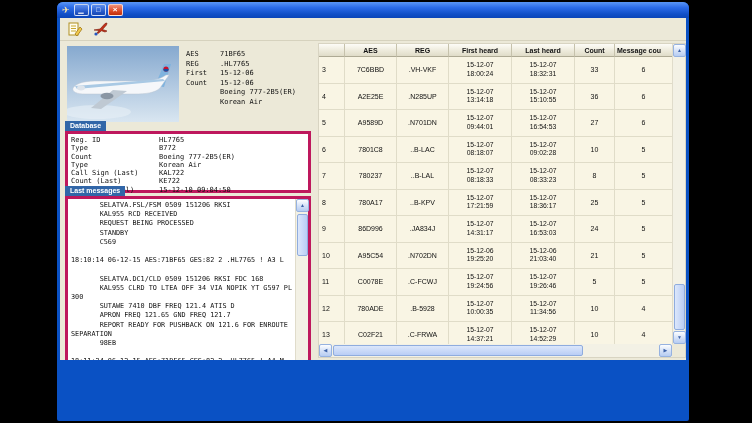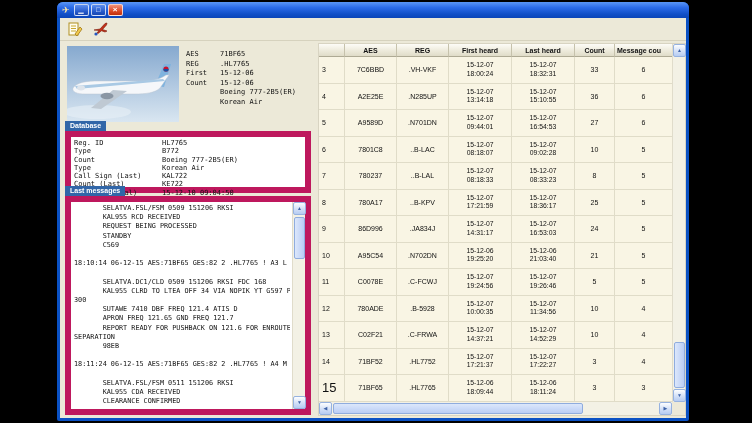--- a/index.html
+++ b/index.html
@@ -10,35 +10,35 @@
   .titlebar{height:16px;margin:0 -3px;border-radius:6px 6px 0 0;display:flex;align-items:center;padding:0 5px;
     background:linear-gradient(180deg,#5A96F5 0%,#2B6BE8 35%,#1150C8 75%,#0A45B8 100%);}
   .title-icon{color:#FFE9A8;font-size:9px;margin-right:4px;line-height:1;}
   .title-text{color:#fff;font-size:8px;font-weight:bold;text-shadow:1px 1px 1px #0A2C80;flex:1;}
   .win-btns{display:flex;gap:2px;}
   .wbtn{width:15px;height:12px;border:1px solid rgba(255,255,255,.75);border-radius:2px;color:#fff;
     font-size:7px;line-height:10px;text-align:center;cursor:default;}
   .wbtn.minmax{background:linear-gradient(180deg,#5E8EEE,#2257C8 70%,#1A48B0);}
   .wbtn.close{background:linear-gradient(180deg,#F09078,#DA4A28 60%,#BE2E0C);font-size:8px;font-weight:bold;}
 
-  .winbody{height:400px;background:#ECE9D8;position:relative;overflow:hidden;}
+  .winbody{height:342px;background:#ECE9D8;position:relative;overflow:hidden;}
   .toolbar{height:23px;display:flex;align-items:center;gap:5px;padding-left:4px;border-bottom:1px solid #D6D2BE;}
   .tbtn{width:21px;height:20px;display:flex;align-items:center;justify-content:center;border:1px solid transparent;border-radius:2px;}
 
   .client{position:absolute;left:0;right:0;top:24px;bottom:0;}
 
   
   .photo{position:absolute;left:7px;top:4px;width:112px;height:76px;overflow:hidden;}
   .summary{position:absolute;left:126px;top:8px;width:182px;display:grid;grid-template-columns:34px 1fr;
     font-family:"DejaVu Sans Mono",monospace;font-size:7px;line-height:9.5px;color:#111;}
   .section-label{position:absolute;left:5px;background:#3166A8;color:#fff;font-size:7px;font-weight:bold;
     padding:1px 5px 2px;line-height:8px;}
   .lab-db{top:79px;}
   .lab-msg{top:144px;}
-  .panelbox{position:absolute;left:5px;width:246px;background:#fff;border:6px solid #be185d;}
+  .panelbox{position:absolute;left:5px;width:246px;background:#fff;border:3px solid #be185d;}
   .dbbox{top:89px;height:62px;padding:2px 3px;}
   .db-grid{display:grid;grid-template-columns:88px 1fr;font-family:"DejaVu Sans Mono",monospace;
     font-size:7px;line-height:8.3px;color:#111;}
   .msgbox{top:154px;height:219px;padding-left:12px;}
   .msgbox pre{position:absolute;left:3px;right:15px;top:2px;bottom:2px;overflow:hidden;
     font-family:"DejaVu Sans Mono",monospace;font-size:6.8px;line-height:9.2px;color:#111;white-space:pre;}
 
   
   .vscroll{position:absolute;right:0;top:0;width:13px;background:#F3F1E5;border-left:1px solid #E0DCCB;}
   .msg-scroll{bottom:0;}

